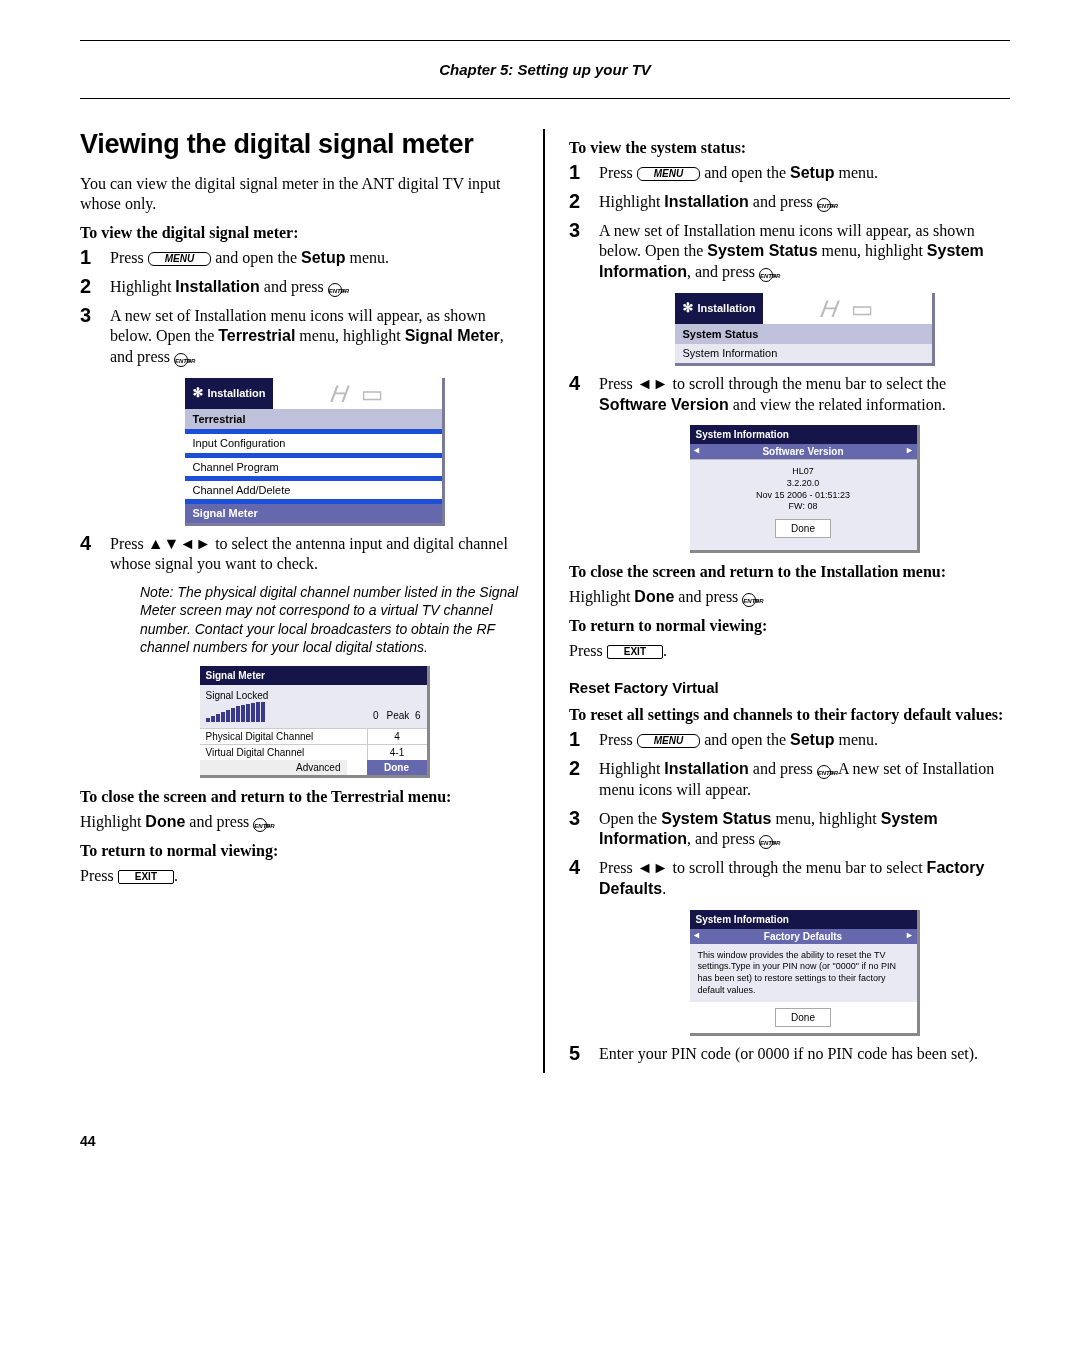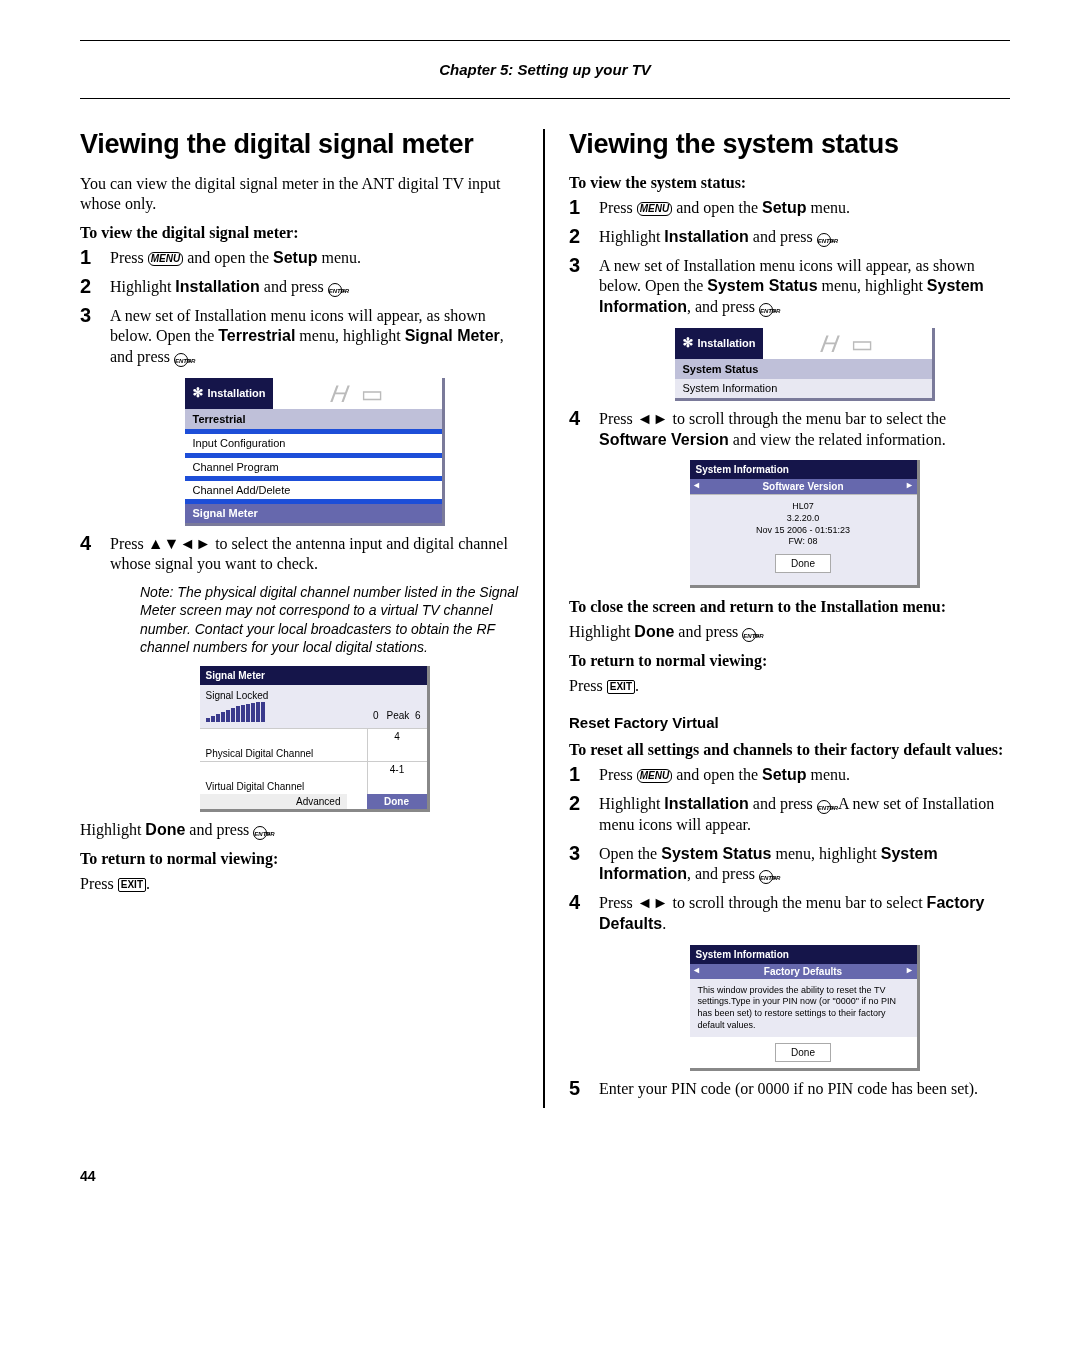--- a/index.html
+++ b/index.html
@@ -85,21 +85,21 @@
     font-weight: 900;
     font-size: 20px;
   }
   ol.sub-steps > li::before { top: -4px; }
   .icon-menu, .icon-enter, .icon-exit {
     display:inline-block;
     font-family: Arial, Helvetica, sans-serif;
     font-weight: bold;
     font-style: italic;
     border: 1px solid #000;
-    padding: 0 2px;
+    padding: 0 16px;
     border-radius: 6px;
     font-size: 10px;
     vertical-align: 1px;
     line-height: 12px;
   }
   .icon-exit { font-style: normal; border-radius:2px; }
   .icon-enter { border-radius: 50%; width:14px; height:14px; padding:0; text-align:center; font-size:6px; line-height:14px; vertical-align:-1px;}
   .sans-bold { font-family: Arial, Helvetica, sans-serif; font-weight: bold; }
   .arrow { font-family: Arial, sans-serif; }
 
@@ -169,21 +169,21 @@
     font-size:10px;
   }
   .ss-sigmeter .ttl { background:#15154a; color:#fff; font-weight:bold; padding:3px 6px; font-size:10px;}
   .ss-sigmeter .set { background:#e9e9f3; padding:4px 6px; }
   .ss-sigmeter .topline { display:flex; justify-content:space-between; align-items:flex-end; margin-bottom:2px;}
   .ss-sigmeter .bars { display:flex; align-items:flex-end; gap:1px; height:20px;}
   .ss-sigmeter .bars span { width:4px; background:#3a3a8c;}
   .ss-sigmeter .readout { display:flex; gap:8px; font-size:10px; }
   .ss-sigmeter .tbl { background:#fff; }
   .ss-sigmeter .tbl .r { display:flex; border-top:1px solid #ccc; }
-  .ss-sigmeter .tbl .r .c { flex:1; padding:1px 6px;margin-top:17px;}
+  .ss-sigmeter .tbl .r .c { flex:1; padding:1px 6px;}
   .ss-sigmeter .tbl .r .cv { width:60px; text-align:center; border-left:1px solid #ccc; padding:1px 6px;}
   .ss-sigmeter .foot { display:flex;gap:20px; }
   .ss-sigmeter .foot .adv { flex:1; text-align:right; padding:1px 6px; background:#eee;}
   .ss-sigmeter .foot .done { width:60px; text-align:center; background:#6668ad; color:#fff; font-weight:bold; padding:1px 6px;}
 
   .ss-sysinfo {
     width: 230px; font-family: Arial, Helvetica, sans-serif;
     border-right:3px solid #888; border-bottom:3px solid #888;
   }
   .ss-sysinfo .ttl { background:#15154a; color:#fff; font-weight:bold; padding:3px 6px; font-size:10px;}
@@ -299,31 +299,31 @@
               </div>
               <div class="foot">
                 <div class="adv">Advanced</div>
                 <div class="done">Done</div>
               </div>
             </div>
           </div>
         </li>
       </ol>
 
+      <p class="bold-head">To close the screen and return to the Terrestrial menu:</p>
       <p class="body">
         <span>Highlight </span><span class="sans-bold">Done</span><span> and press </span><span class="icon-enter">ENTER</span>.
       </p>
       <p class="bold-head">To return to normal viewing:</p>
       <p class="body">
         <span>Press </span><span class="icon-exit">EXIT</span>.
       </p>
     </div>
 
     <div class="col right">
-      <h1 class="sec">Viewing the system status</h1>
       <p class="bold-head">To view the system status:</p>
 
       <ol class="steps">
         <li>
           <span>Press </span><span class="icon-menu">MENU</span><span> and open the </span><span class="sans-bold">Setup</span><span> menu.</span>
         </li>
         <li>
           <span>Highlight </span><span class="sans-bold">Installation</span><span> and press </span><span class="icon-enter">ENTER</span>.
         </li>
         <li>

